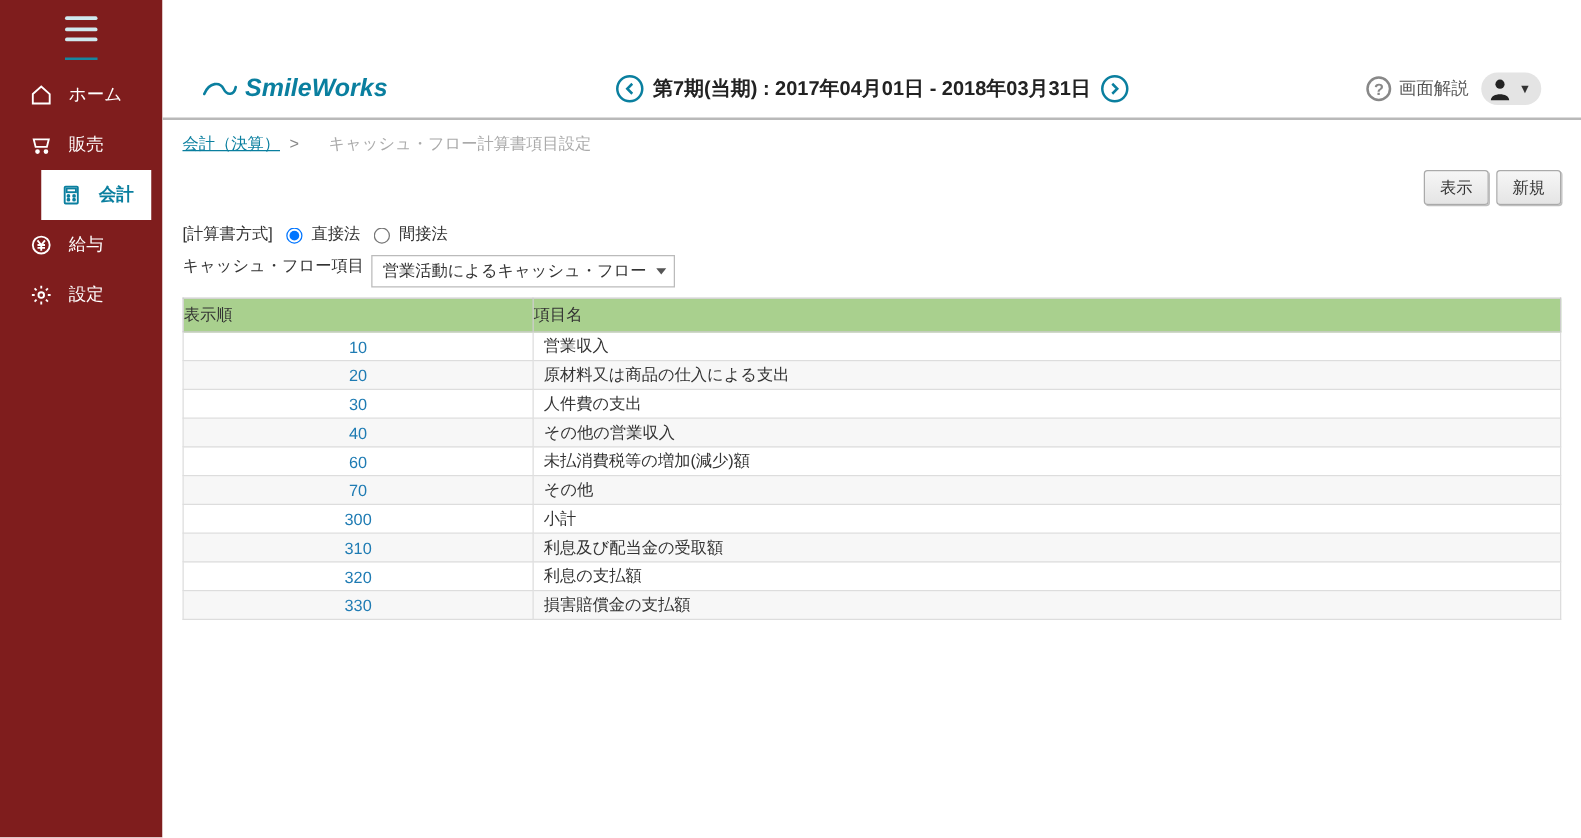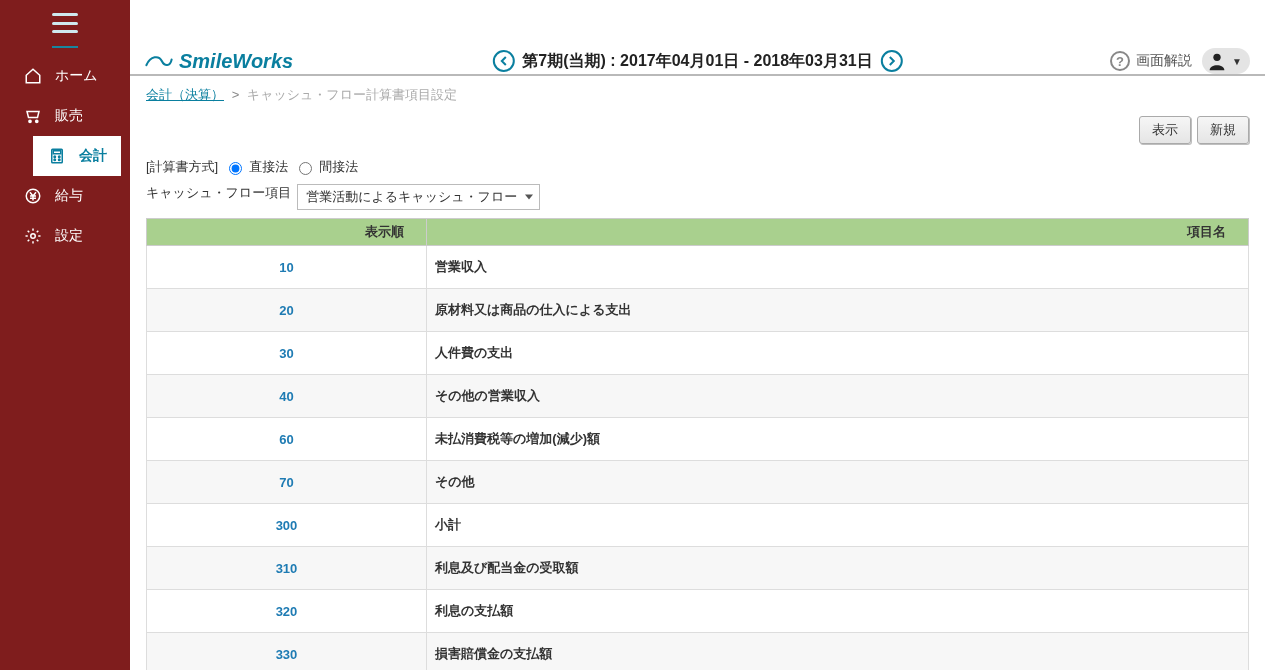--- a/index.html
+++ b/index.html
@@ -12,55 +12,55 @@
   .hamburger { width:26px; height:20px; display:flex; flex-direction:column; justify-content:space-between; cursor:pointer; }
   .hamburger span { display:block; height:3px; background:#cfe9ef; border-radius:2px; }
   .nav { padding-top:8px; }
   .nav-item { display:flex; align-items:center; gap:12px; padding:10px 14px; cursor:pointer; font-size:14px; }
   .nav-item.active { background:#ffffff; color:#0a7f9f; font-weight:bold;margin-left:24px; }
   .nav-item .icon { width:20px; height:20px; display:flex; align-items:center; justify-content:center; }
   .nav-item svg { width:18px; height:18px; }
 
   
   .main { flex:1; display:flex; flex-direction:column; background:#fff; }
-  .topbar { height:48px; border-bottom:2px solid #b9b9b9; display:flex; align-items:center; padding:0 15px; gap:8px; position:relative;margin-top:48px; }
+  .topbar { height:48px; border-bottom:2px solid #b9b9b9; display:flex; align-items:center; padding:0 32px; gap:8px; position:relative;margin-top:48px; }
   .logo { display:flex; align-items:center; gap:6px; color:#0a7f9f; font-weight:bold; font-size:20px; font-style:italic; }
   .logo svg { width:28px; height:20px; }
   .period-wrap { position:absolute; left:50%; transform:translateX(-50%); display:flex; align-items:center; gap:8px; font-size:16px; font-weight:bold; color:#222; }
   .arrow-btn { width:22px; height:22px; border:2px solid #0a7f9f; border-radius:50%; display:flex; align-items:center; justify-content:center; cursor:pointer; }
   .arrow-btn svg { width:10px; height:10px; }
   .topbar-right { margin-left:auto; display:flex; align-items:center; gap:10px; }
   .help-btn { display:flex; align-items:center; gap:6px; color:#555; font-size:14px; cursor:pointer; }
   .help-btn .q { width:20px; height:20px; border:2px solid #888; border-radius:50%; display:flex; align-items:center; justify-content:center; font-size:13px; font-weight:bold; color:#888; }
   .user-btn { background:#e4e4e4; border-radius:14px; padding:2px 8px 2px 4px; display:flex; align-items:center; gap:4px; cursor:pointer; }
   .user-btn .avatar { width:22px; height:22px; }
   .user-btn .caret { font-size:10px; }
 
   
   .breadcrumb { padding:10px 16px 0 16px; font-size:13px; }
   .breadcrumb a { color:#0a7f9f; text-decoration:underline; cursor:pointer; }
   .breadcrumb .sep { color:#888; margin:0 4px; }
-  .breadcrumb .current { color:#aaa; }
+  .breadcrumb .current { color:#aaa;margin-left:16px; }
 
   
   .filter-row { padding:12px 16px 8px 16px; display:flex; align-items:flex-start; font-size:13px; }
   .filter-left { display:flex; flex-direction:column; gap:8px; }
   .radio-line { display:flex; align-items:center; gap:6px;margin-top:42px; }
   .radio-line label { display:flex; align-items:center; gap:4px; cursor:pointer; }
   .select-line { display:flex; align-items:flex-start; gap:6px; }
   .select-box { border:1px solid #bbb; padding:3px 22px 3px 8px; background:#fff; position:relative; min-width:210px; cursor:pointer; font-size:13px; }
   .select-box::after { content:""; position:absolute; right:6px; top:50%; transform:translateY(-50%); border-left:4px solid transparent; border-right:4px solid transparent; border-top:5px solid #555; }
   .btn-group { margin-left:auto; display:flex; gap:6px; }
   .btn { background:linear-gradient(#f6f6f6,#e5e5e5); border:1px solid #aaa; border-radius:3px; padding:4px 12px; font-size:13px; cursor:pointer; box-shadow:1px 1px 0 rgba(0,0,0,0.25); color:#333; }
 
   
   .table-wrap { padding:0 16px; }
   table { width:100%; border-collapse:collapse; font-size:13px; }
-  thead th { background:#a9d08e; border:1px solid #ccc; padding:4px 22px; font-weight:bold; text-align:right; }
-  tbody td { border:1px solid #ddd; padding:12px 8px;font-weight:bold; }
+  thead th { background:#a9d08e; border:1px solid #ccc; padding:4px 0; font-weight:normal; text-align:left; }
+  tbody td { border:1px solid #ddd; padding:2px 8px; }
   tbody tr:nth-child(even) td { background:#f7f7f7; }
   td.order { text-align:center; color:#1e7bb3; width:280px; cursor:pointer; }
   td.name { text-align:left; }
 </style>
 </head>
 <body>
 
 <div class="sidebar">
   <div class="hamburger-wrap">
     <div class="hamburger">

